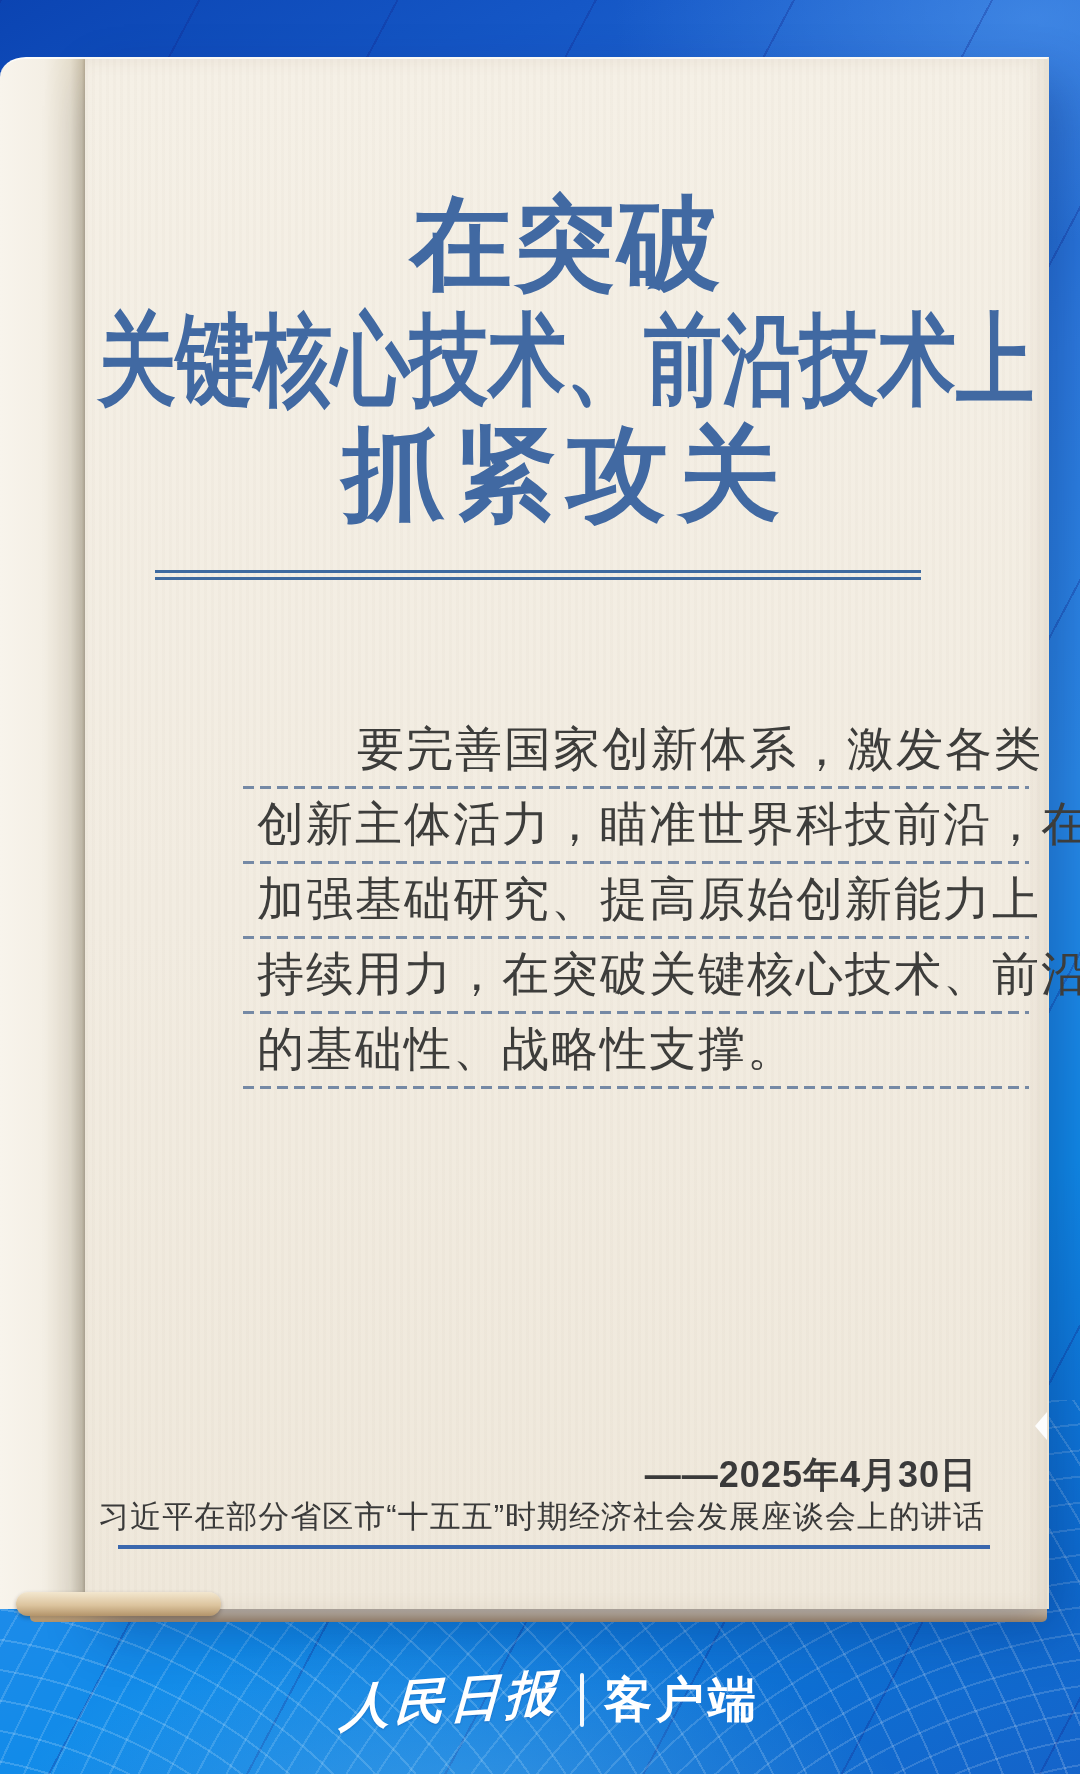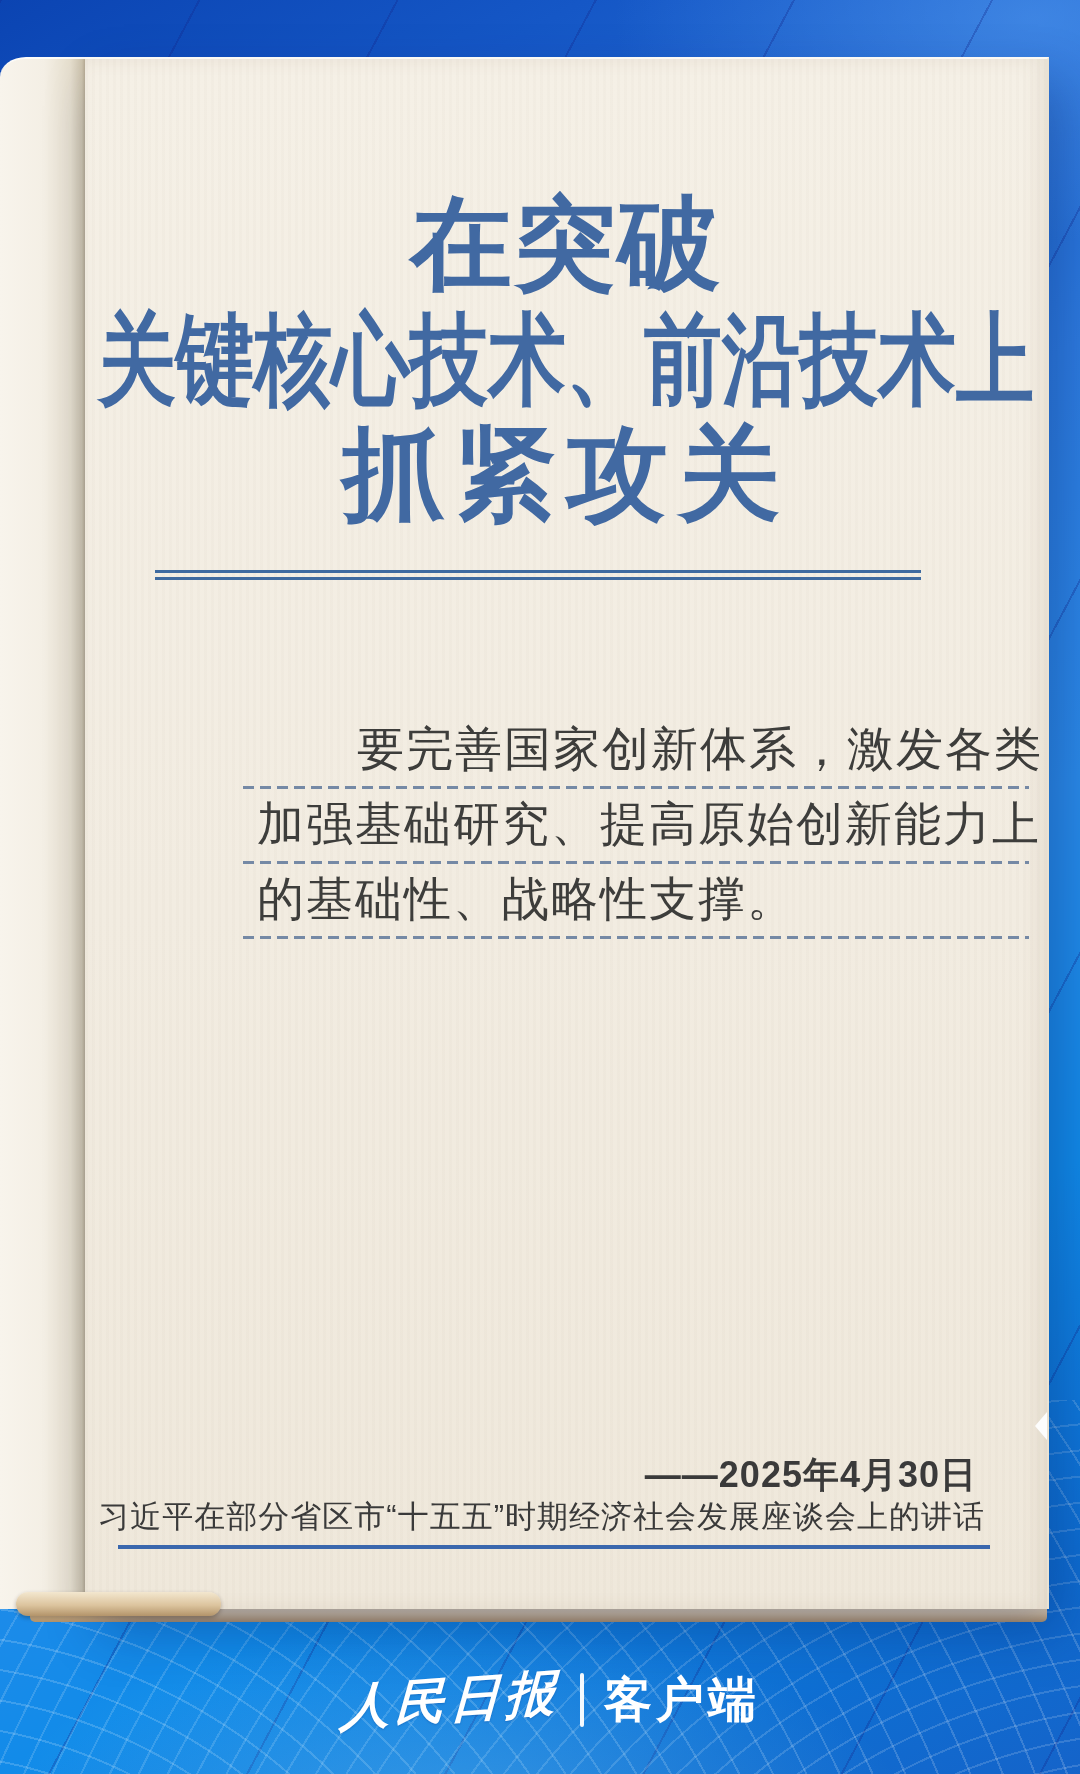--- a/index.html
+++ b/index.html
@@ -109,21 +109,23 @@
     <div class="title">
       <div class="t-line t1">在突破</div>
       <div class="t-line t2">关键核心技术、前沿技术上</div>
       <div class="t-line t3">抓紧攻关</div>
     </div>
 
     <div class="divider"></div>
 
     <div class="body-block">
       <div class="bline indent">要完善国家创新体系，激发各类</div>
+      <div class="bline">创新主体活力，瞄准世界科技前沿，在</div>
       <div class="bline">加强基础研究、提高原始创新能力上</div>
+      <div class="bline">持续用力，在突破关键核心技术、前沿</div>
       <div class="bline">的基础性、战略性支撑。</div>
     </div>
 
     <div class="attr-date">——2025年4月30日</div>
     <div class="attr-src">习近平在部分省区市“十五五”时期经济社会发展座谈会上的讲话</div>
     <div class="attr-rule"></div>
     <div class="fold-notch"></div>
   </div>
 
   <div class="footer">

